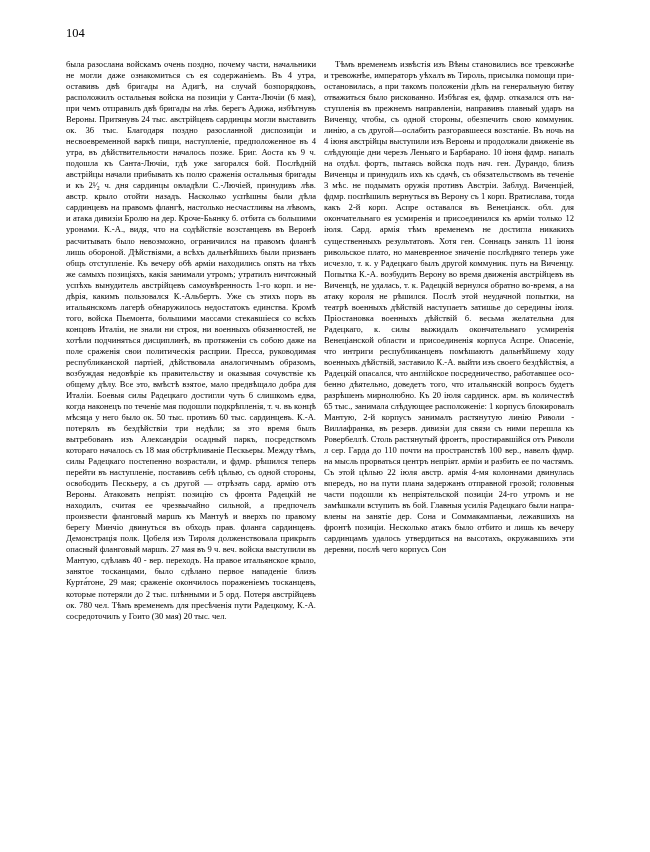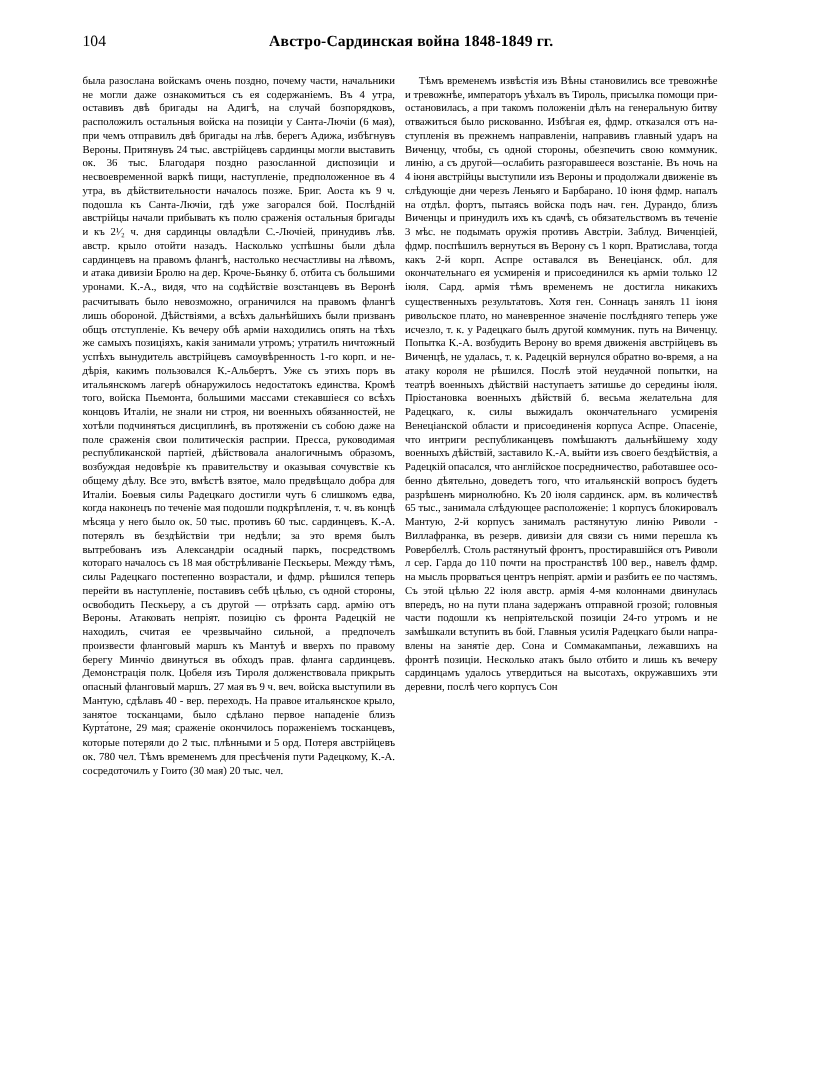--- a/index.html
+++ b/index.html
@@ -64,21 +64,20 @@
   .col p.noindent {
     text-indent: 0;
   }
 </style>
 </head>
 <body>
 
 <div class="page">
   <div class="header">
     <div class="page-number">104</div>
-    <div class="running-title">Австро-Сардинская война 1848-1849 гг.</div>
   </div>
   <div class="columns">
     <div class="col">
       <p class="noindent">была разослана войскамъ очень поздно, почему части, начальники не могли даже ознакомиться съ ея содержаніемъ. Въ 4 утра, оставивъ двѣ бригады на Адигѣ, на случай бозпорядковъ, расположилъ остальныя войска на позиціи у Санта-Лючіи (6 мая), при чемъ отправилъ двѣ бригады на лѣв. берегъ Адижа, избѣг­нувъ Вероны. Притянувъ 24 тыс. австрійцевъ сардинцы могли выставить ок. 36 тыс. Благодаря поздно разосланной диспозиціи и несвоевременной варкѣ пищи, наступленіе, предположенное въ 4 утра, въ дѣйствительности началось позже. Бриг. Аоста къ 9 ч. подошла къ Санта-Лючіи, гдѣ уже загорался бой. Послѣ­дній австрійцы начали прибывать къ полю сраженія остальныя бригады и къ 2¹⁄₂ ч. дня сардинцы овладѣли С.-Лючіей, принудивъ лѣв. австр. крыло отойти назадъ. Насколько успѣшны были дѣла сардинцевъ на правомъ флангѣ, настолько несчастливы на лѣвомъ, и атака дивизіи Бролю на дер. Кроче-Бьянку б. отбита съ большими уронами. К.-А., видя, что на содѣйствіе возстанцевъ въ Веронѣ расчитывать было невозможно, ограничился на право­мъ флангѣ лишь обороной. Дѣйствіями, а всѣхъ дальнѣйшихъ были призванъ общъ отступленіе. Къ вечеру обѣ арміи находились опять на тѣхъ же самыхъ позиціяхъ, какія занимали утромъ; утратилъ ничтожный успѣхъ вынудитель австрійцевъ самоувѣренность 1-го корп. и не­дѣрія, какимъ пользовался К.-Альбертъ. Уже съ этихъ поръ въ итальянскомъ лагерѣ обнару­жилось недостатокъ единства. Кромѣ того, войска Пьемонта, большими массами стекавшіеся со всѣхъ концовъ Италіи, не знали ни строя, ни воен­ныхъ обязанностей, не хотѣли подчиняться дис­циплинѣ, въ протяженіи съ собою даже на поле сраженія свои политическія расприи. Пресса, ру­ководимая республиканской партіей, дѣйствовала аналогичнымъ образомъ, возбуждая недовѣріе къ правительству и оказывая сочувствіе къ общему дѣлу. Все это, вмѣстѣ взятое, мало предвѣщало добра для Италіи. Боевыя силы Радецкаго достигли чуть 6 слишкомъ едва, когда наконецъ по теченіе мая подошли подкрѣпленія, т. ч. въ концѣ мѣ­сяца у него было ок. 50 тыс. противъ 60 тыс. сардинцевъ. К.-А. потерялъ въ бездѣйствіи три недѣли; за это время былъ вытребованъ изъ Але­ксандріи осадный паркъ, посредствомъ котораго началось съ 18 мая обстрѣливаніе Пескьеры. Между тѣмъ, силы Радецкаго постепенно воз­растали, и фдмр. рѣшился теперь перейти въ наступленіе, поставивъ себѣ цѣлью, съ одной стороны, освободить Пескьеру, а съ другой — отрѣзать сард. армію отъ Вероны. Атаковать не­пріят. позицію съ фронта Радецкій не находилъ, считая ее чрезвычайно сильной, а предпочелъ произвести фланговый маршъ къ Мантуѣ и вверхъ по правому берегу Минчіо двинуться въ обходъ прав. фланга сардинцевъ. Демонстрація полк. Цобеля изъ Тироля долженствовала при­крыть опасный фланговый маршъ. 27 мая въ 9 ч. веч. войска выступили въ Мантую, сдѣлавъ 40 - вер. переходъ. На правое итальянское крыло, занятое тосканцами, было сдѣлано пер­вое нападеніе близъ Курта́тоне, 29 мая; сраже­ніе окончилось пораженіемъ тосканцевъ, ко­торые потеряли до 2 тыс. плѣнными и 5 орд. Потеря австрійцевъ ок. 780 чел. Тѣмъ време­немъ для пресѣченія пути Радецкому, К.-А. сосредоточилъ у Гоито (30 мая) 20 тыс. чел.</p>
     </div>
     <div class="col">
       <p>Тѣмъ временемъ извѣстія изъ Вѣны стано­вились все тревожнѣе и тревожнѣе, импера­торъ уѣхалъ въ Тироль, присылка помощи при­остановилась, а при такомъ положеніи дѣлъ на генеральную битву отважиться было риско­ванно. Избѣгая ея, фдмр. отказался отъ на­ступленія въ прежнемъ направленіи, направивъ главный ударъ на Виченцу, чтобы, съ одной стороны, обезпечить свою коммуник. линію, а съ другой—ослабить разгоравшееся возстаніе. Въ ночь на 4 іюня австрійцы выступили изъ Вероны и продолжали движеніе въ слѣдую­щіе дни черезъ Леньяго и Барбарано. 10 іюня фдмр. напалъ на отдѣл. фортъ, пытаясь вой­ска подъ нач. ген. Дурандо, близъ Виченцы и принудилъ ихъ къ сдачѣ, съ обязатель­ствомъ въ теченіе 3 мѣс. не подымать оружія противъ Австріи. Заблуд. Виченціей, фдмр. поспѣшилъ вернуться въ Верону съ 1 корп. Вратислава, тогда какъ 2-й корп. Аспре оста­вался въ Венеціанск. обл. для окончательнаго ея усмиренія и присоединился къ арміи только 12 іюля. Сард. армія тѣмъ временемъ не до­стигла никакихъ существенныхъ результатовъ. Хотя ген. Соннацъ занялъ 11 іюня ривольское плато, но маневренное значеніе послѣдняго те­перь уже исчезло, т. к. у Радецкаго былъ дру­гой коммуник. путь на Виченцу. Попытка К.-А. возбудить Верону во время движенія австрійцевъ въ Виченцѣ, не удалась, т. к. Ра­децкій вернулся обратно во-время, а на атаку короля не рѣшился. Послѣ этой неудачной по­пытки, на театрѣ военныхъ дѣйствій насту­паетъ затишье до середины іюля. Пріостановка военныхъ дѣйствій б. весьма желательна для Радецкаго, к. силы выжидалъ окончательнаго усмиренія Венеціанской области и присоедине­нія корпуса Аспре. Опасеніе, что интриги рес­публиканцевъ помѣшаютъ дальнѣйшему ходу военныхъ дѣйствій, заставило К.-А. выйти изъ своего бездѣйствія, а Радецкій опасался, что англійское посредничество, работавшее осо­бенно дѣятельно, доведетъ того, что итальянскій вопросъ будетъ разрѣшенъ мирнолюбно. Къ 20 іюля сардинск. арм. въ количествѣ 65 тыс., занимала слѣдующее расположеніе: 1 корпусъ блокировалъ Мантую, 2-й корпусъ занималъ растянутую линію Риволи - Виллафранка, въ резерв. дивизіи для связи съ ними перешла къ Ровербеллѣ. Столь растянутый фронтъ, прости­равшійся отъ Риволи л сер. Гарда до 110 почти на пространствѣ 100 вер., навелъ фдмр. на мысль прорваться центръ непріят. арміи и разбить ее по частямъ. Съ этой цѣлью 22 іюля австр. армія 4-мя колоннами двинулась впередъ, но на пути плана задержанъ отправной грозой; головныя части подошли къ непріятельской по­зиціи 24-го утромъ и не замѣшкали вступить въ бой. Главныя усилія Радецкаго были напра­влены на занятіе дер. Сона и Соммакампаньи, лежавшихъ на фронтѣ позиціи. Несколько атакъ было отбито и лишь къ вечеру сардин­цамъ удалось утвердиться на высотахъ, окру­жавшихъ эти деревни, послѣ чего корпусъ Сон­</p>
     </div>
   </div>
 </div>

